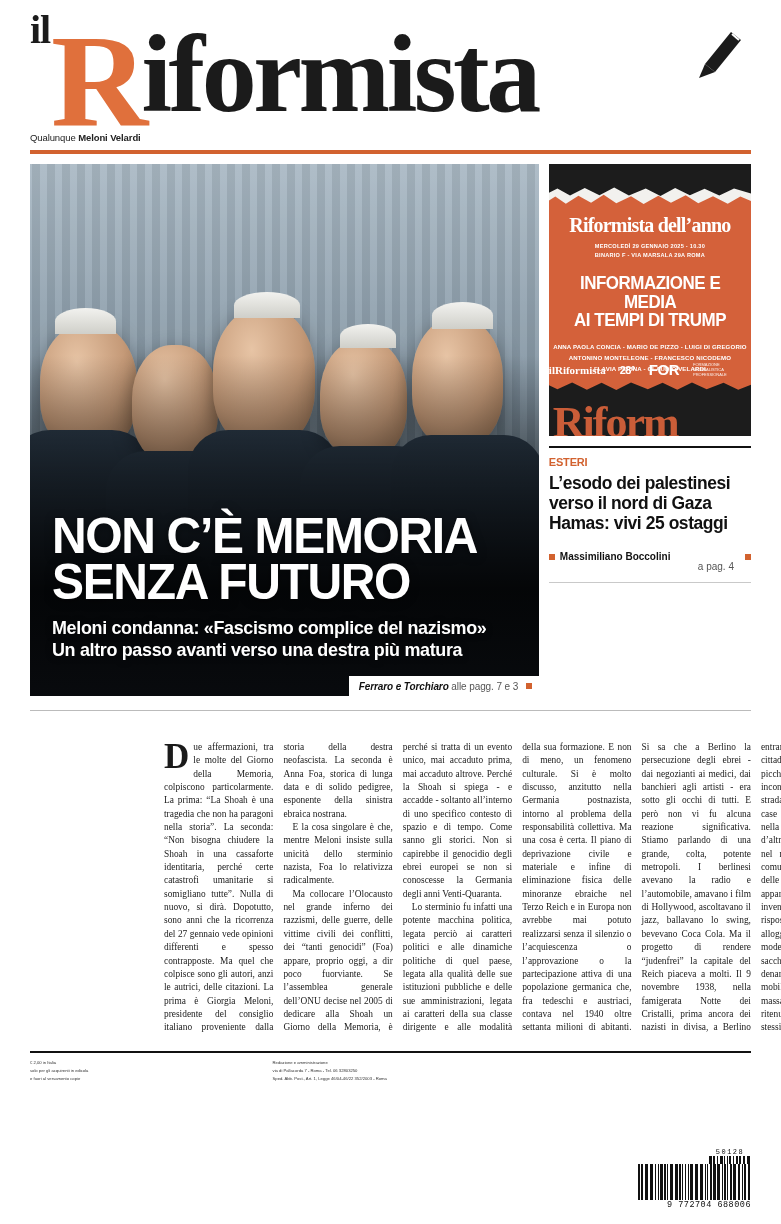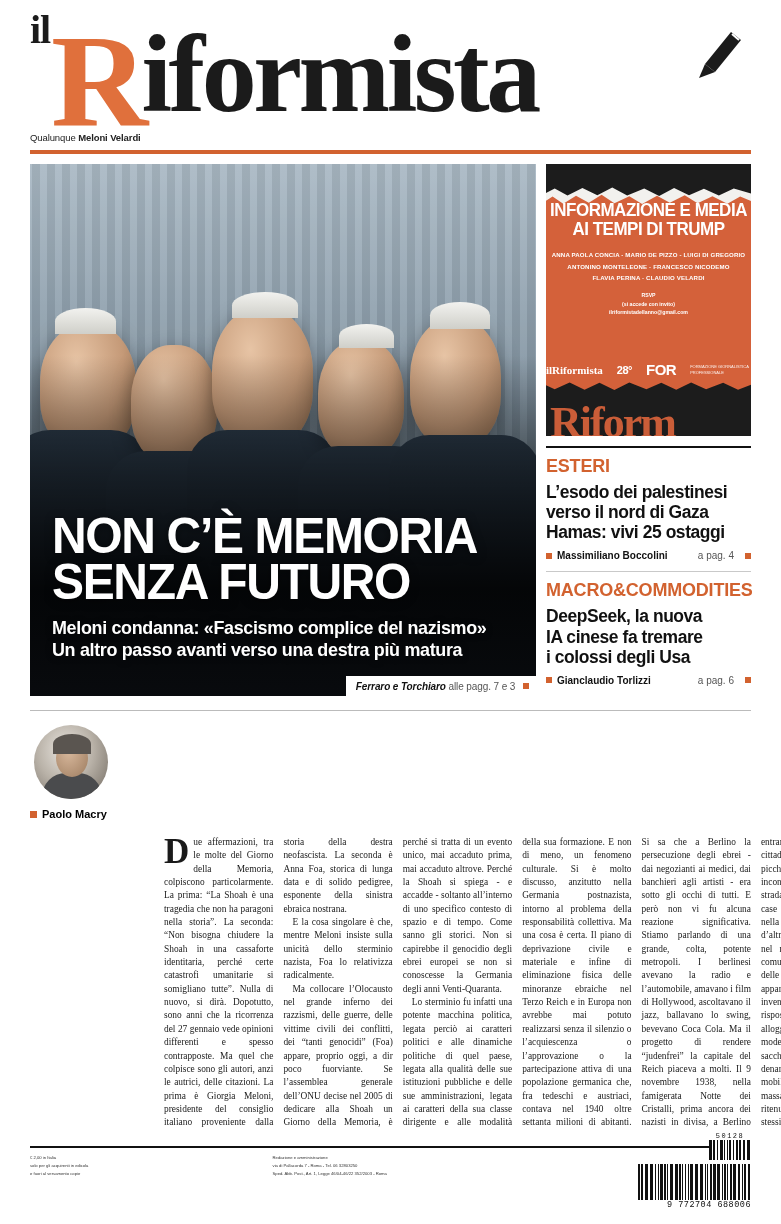--- a/index.html
+++ b/index.html
@@ -143,31 +143,31 @@
     clip-path: polygon(0 40%,6% 74%,13% 36%,20% 76%,27% 38%,34% 78%,41% 36%,49% 74%,56% 38%,63% 76%,70% 36%,77% 74%,85% 38%,92% 76%,100% 40%,100% 0,0 0);
   }
   .ad-tearBot .ghost {
     position:absolute; left: 4px; bottom: -12px; color:#D4613A;
     font-family:"Liberation Serif",serif; font-weight:700; font-size: 44px; letter-spacing:-2px;
     opacity:.95;
   }
 
   .rail-rule { height:2px; background:#111; margin-top: 10px; }
   .rail-item { padding-top: 8px; }
-  .kicker { color:#D2622F; font-weight:700; font-size: 18px; letter-spacing:-.2px; }
+  .kicker { color:#D2622F; font-weight:700; font-size: 11px; letter-spacing:-.2px; }
   .rail-hl {
     margin-top: 5px; font-weight:700; font-size: 18px; line-height:1.12;
     letter-spacing:-.45px; color:#111; transform:scaleX(.97); transform-origin:left;
   }
   .rail-by {
     margin-top: 8px; font-size:10px; color:#111; display:flex; align-items:center; gap:5px;
   }
   .rail-by .dot { width:6px; height:6px; background:#D2622F; display:inline-block; }
   .rail-by b { font-weight:700; }
-  .rail-by .pg { color:#555; margin-left:auto; margin-right:6px; }
+  .rail-by .pg { color:#555; margin-left:auto; margin-right:6px;margin-top:20px; }
   .rail-by .dot2 { width:6px; height:6px; background:#D2622F; display:inline-block; }
   .rail-sep { height:1px; background:#c9c9c9; margin-top: 10px; }
 
   
   .edit-rule { height:1px; background:#bbb; margin: 14px 30px 0 30px; }
   .edit { padding: 14px 30px 0 30px; display:flex; gap: 14px; }
   .ed-left { width: 106px; flex:0 0 106px; }
   .avatar {
     width: 74px; height: 74px; border-radius:50%;
     background: radial-gradient(ellipse at 42% 34%, #e8e4de 0%, #b9b2a8 46%, #6d665d 100%);
@@ -206,21 +206,21 @@
   .ed-wrap .sideblock { width: 106px; flex:0 0 106px; }
 
   
   .foot-rule { height:2px; background:#111; margin: 10px 30px 0 30px; }
   .foot { padding: 6px 30px 0 30px; display:flex; justify-content:space-between; align-items:flex-start; }
   .foot-col { font-size: 4.2px; line-height: 1.85; color:#333; }
   .foot-col.mid { text-align:left; }
   .barcode-wrap { position:absolute; right: 30px; bottom: 14px; text-align:right; }
   .bc { display:flex; align-items:flex-end; height: 36px; gap:0; }
   .bc i { display:block; background:#111; height:100%; }
-  .bc-small { position:absolute; right: 30px; bottom: 64px; }
+  .bc-small { position:absolute; right: 30px; bottom: 48px; }
   .bc-small .bc { height: 20px; }
   .bc-label { font-family:"Liberation Mono", monospace; font-size:7px; letter-spacing:1.5px; text-align:center; color:#111; }
   .ean-text { font-family:"Liberation Mono", monospace; font-size: 8.5px; letter-spacing:.5px; color:#111; }
 </style>
 </head>
 <body>
 
 <div class="page">
 
   <div class="masthead">
@@ -275,20 +275,21 @@
         <b>Ferraro e Torchiaro</b>
         <span class="pg">alle pagg. 7 e 3</span>
         <span class="sq"></span>
       </div>
     </div>
 
     <div class="rail">
 
       <div class="ad">
         <div class="ad-tearTop"></div>
+        <div class="ad-logo">Riformista dell’anno</div>
         <div class="ad-when">
           <div>MERCOLEDÌ 29 GENNAIO 2025 - 10.30</div>
           <div>BINARIO F - VIA MARSALA 29A ROMA</div>
         </div>
         <div class="ad-title">
           <div>INFORMAZIONE E MEDIA</div>
           <div>AI TEMPI DI TRUMP</div>
         </div>
         <div class="ad-names">
           <div>ANNA PAOLA CONCIA - MARIO DE PIZZO - LUIGI DI GREGORIO</div>
@@ -325,51 +326,26 @@
         <div class="rail-by">
           <span class="dot"></span>
           <b>Massimiliano Boccolini</b>
           <span class="pg">a pag. 4</span>
           <span class="dot2"></span>
         </div>
       </div>
 
       <div class="rail-sep"></div>
 
-      <div class="rail-item">
-        <div class="kicker">MACRO&amp;COMMODITIES</div>
-        <div class="rail-hl">
-          <div>DeepSeek, la nuova</div>
-          <div>IA cinese fa tremare</div>
-          <div>i colossi degli Usa</div>
-        </div>
-        <div class="rail-by">
-          <span class="dot"></span>
-          <b>Gianclaudio Torlizzi</b>
-          <span class="pg">a pag. 6</span>
-          <span class="dot2"></span>
-        </div>
-      </div>
 
     </div>
   </div>
 
   <div class="edit-rule"></div>
   <div class="edit">
-    <div class="ed-left">
-      <div class="avatar">
-        <div class="body"></div>
-        <div class="face"></div>
-        <div class="hair"></div>
-      </div>
-      <div class="ed-author">
-        <span class="dot"></span>
-        <span>Paolo Macry</span>
-      </div>
-    </div>
   </div>
 
   <div class="ed-wrap">
     <div class="sideblock"></div>
     <div class="ed-cols" id="ed-cols">
         <p class="first">Due affermazioni, tra le molte del Giorno della Memoria, colpiscono particolarmente. La prima: “La Shoah è una tragedia che non ha paragoni nella storia”. La seconda: “Non bisogna chiudere la Shoah in una cassaforte identitaria, perché certe catastrofi umanitarie si somigliano tutte”. Nulla di nuovo, si dirà. Dopotutto, sono anni che la ricorrenza del 27 gennaio vede opinioni differenti e spesso contrapposte. Ma quel che colpisce sono gli autori, anzi le autrici, delle citazioni. La prima è Giorgia Meloni, presidente del consiglio italiano proveniente dalla storia della destra neofascista. La seconda è Anna Foa, storica di lunga data e di solido pedigree, esponente della sinistra ebraica nostrana.</p>
         <p>E la cosa singolare è che, mentre Meloni insiste sulla unicità dello sterminio nazista, Foa lo relativizza radicalmente.</p>
         <p>Ma collocare l’Olocausto nel grande inferno dei razzismi, delle guerre, delle vittime civili dei conflitti, dei “tanti genocidi” (Foa) appare, proprio oggi, a dir poco fuorviante. Se l’assemblea generale dell’ONU decise nel 2005 di dedicare alla Shoah un Giorno della Memoria, è perché si tratta di un evento unico, mai accaduto prima, mai accaduto altrove. Perché la Shoah si spiega - e accadde - soltanto all’interno di uno specifico contesto di spazio e di tempo. Come sanno gli storici. Non si capirebbe il genocidio degli ebrei europei se non si conoscesse la Germania degli anni Venti-Quaranta.</p>
         <p>Lo sterminio fu infatti una potente macchina politica, legata perciò ai caratteri politici e alle dinamiche politiche di quel paese, legata alla qualità delle sue istituzioni pubbliche e delle sue amministrazioni, legata ai caratteri della sua classe dirigente e alle modalità della sua formazione. E non di meno, un fenomeno culturale. Si è molto discusso, anzitutto nella Germania postnazista, intorno al problema della responsabilità collettiva. Ma una cosa è certa. Il piano di deprivazione civile e materiale e infine di eliminazione fisica delle minoranze ebraiche nel Terzo Reich e in Europa non avrebbe mai potuto realizzarsi senza il silenzio o l’acquiescenza o l’approvazione o la partecipazione attiva di una popolazione germanica che, fra tedeschi e austriaci, contava nel 1940 oltre settanta milioni di abitanti. Si sa che a Berlino la persecuzione degli ebrei - dai negozianti ai medici, dai banchieri agli artisti - era sotto gli occhi di tutti. E però non vi fu alcuna reazione significativa. Stiamo parlando di una grande, colta, potente metropoli. I berlinesi avevano la radio e l’automobile, amavano i film di Hollywood, ascoltavano il jazz, ballavano lo swing, bevevano Coca Cola. Ma il progetto di rendere “judenfrei” la capitale del Reich piaceva a molti. Il 9 novembre 1938, nella famigerata Notte dei Cristalli, prima ancora dei nazisti in divisa, a Berlino entrarono in azione gruppi di cittadini qualunque, che picchiavano gli ebrei incontrati casualmente per strada e razziavano le loro case e i loro negozi. Come nella civilissima Vienna, d’altronde, dove in aprile, nel marzo 1938 la gente comune prese a occuparsi delle case di famiglia gli appartamenti degli ebrei, inventando un’efficace risposta alla crisi degli alloggi, o, più modestamente, si dedicò al saccheggio, rubando gioielli, denaro, pellicce, tappeti, mobili. Una violenza di massa che certe volte fu ritenuta eccessiva dagli stessi nazisti.</p>
         <p>Sono questi accadimenti storici che rendono unico e irripetibile l’Olocausto. Unici e irripetibili i contesti politici, sociali e culturali dell’Europa germanofona tal di là delle sofferenze del primo dopoguerra, delle piaghe di Versailles o delle crisi economiche, le quali, notoriamente, non colpirono soltanto tedeschi e austriaci). E unico il terreno su cui le politiche naziste poterono costruire e realizzare i loro progetti, il terreno al quale quelle società e quelle comunità civili finirono per dare il proprio consenso. Quel terreno si chiama antisemitismo. Qualunque strage accada a Gaza o in Ucraina o sia accaduta ad Aleppo o a Mosul, avvicinarla all’esperienza della Shoah non ha alcun senso. O, peggio, è un improprio, magari inconsapevole, di rendersi strumenti di colore che oggi riesuscitano con successo il fiume carsico dell’antisemitismo per trovare alleati alle proprie battaglie.</p>

